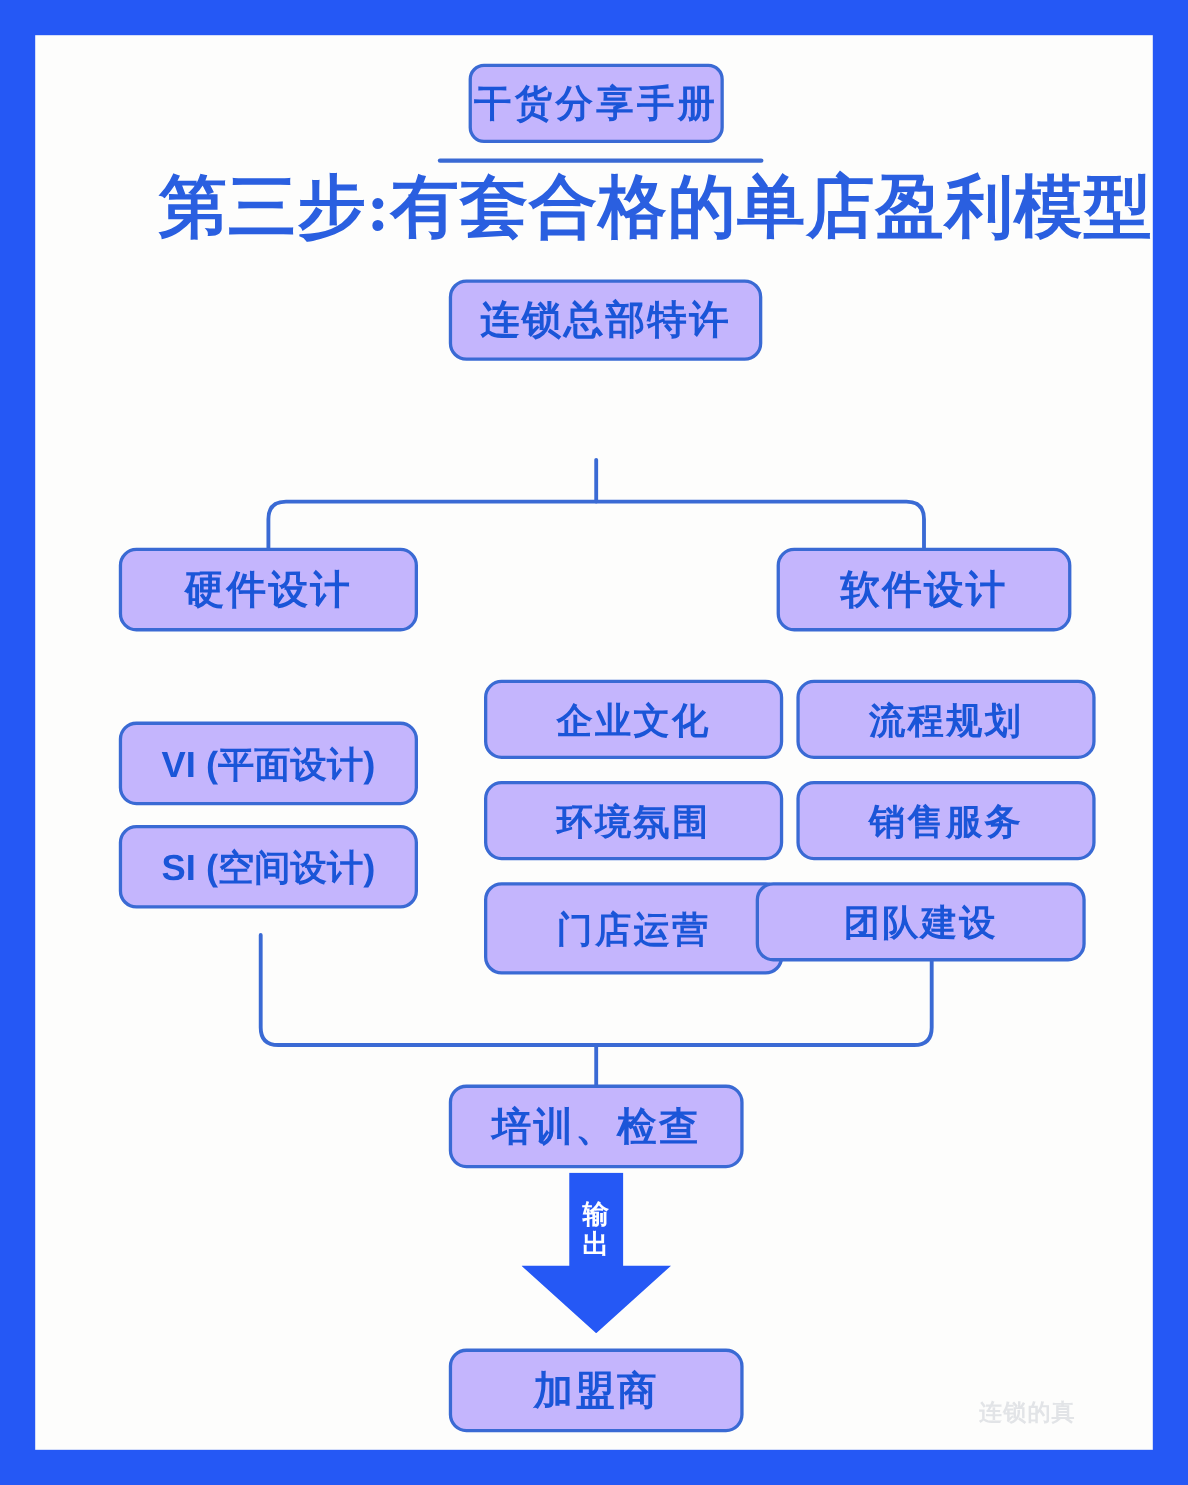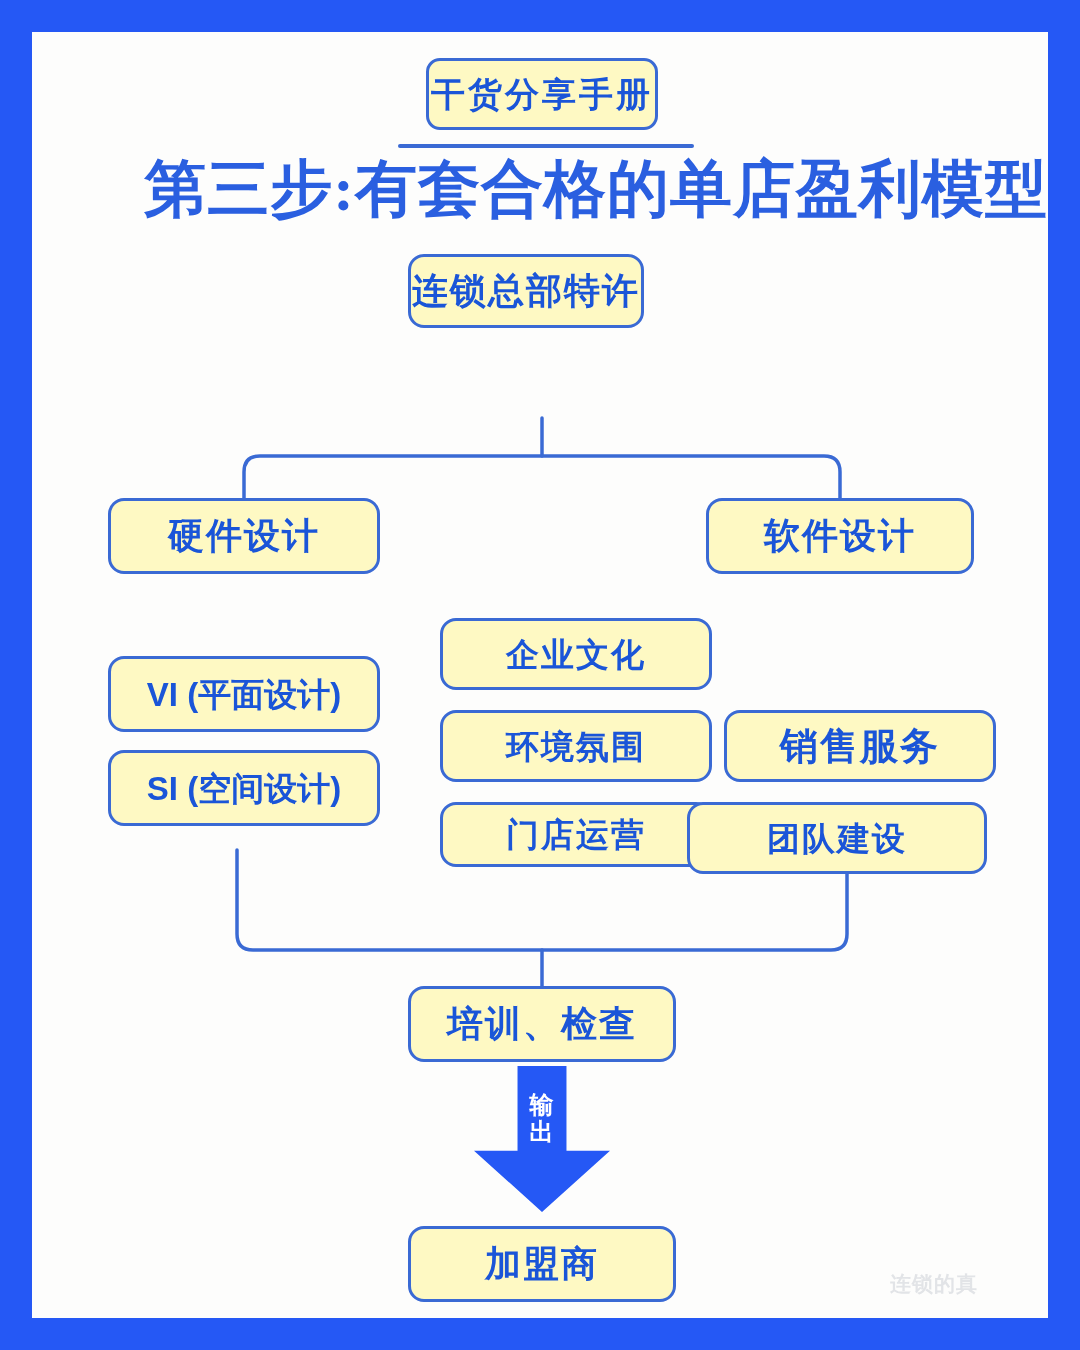--- a/index.html
+++ b/index.html
@@ -36,21 +36,21 @@
     height: 1286px;
     pointer-events: none;
   }
 
   
   .node {
     position: absolute;
     box-sizing: border-box;
     border: 3px solid #3a6ad4;
     border-radius: 16px;
-    background: #fef9c3;
+    background: #c4b5fd;
     color: #1a55d8;
     display: flex;
     align-items: center;
     justify-content: center;
     font-weight: bold;
     letter-spacing: 2px;
     white-space: nowrap;
     line-height: 1;
   }
 
@@ -83,33 +83,33 @@
     font-family: "Liberation Serif", "DejaVu Serif", serif;
     font-weight: bold;
     font-size: 62px;
     letter-spacing: 1px;
     color: #2a5fe0;
     line-height: 1;
     white-space: nowrap;
   }
 
   
-  #n-hq      { left: 376px; top: 222px; width: 236px; height: 74px; font-size: 36px; }
+  #n-hq      { left: 376px; top: 222px; width: 285px; height: 74px; font-size: 36px; }
   #n-model   { left: 376px; top: 312px; width: 268px; height: 74px; font-size: 36px; }
   #n-hard    { left: 76px;  top: 466px; width: 272px; height: 76px; font-size: 36px; }
   #n-soft    { left: 674px; top: 466px; width: 268px; height: 76px; font-size: 36px; }
 
   #n-vi      { left: 76px;  top: 624px; width: 272px; height: 76px; font-size: 33px; letter-spacing: 0px;}
   #n-si      { left: 76px;  top: 718px; width: 272px; height: 76px; font-size: 33px; letter-spacing: 0px;}
 
   #n-culture { left: 408px; top: 586px; width: 272px; height: 72px; font-size: 33px; }
   #n-env     { left: 408px; top: 678px; width: 272px; height: 72px; font-size: 33px; }
-  #n-ops     { left: 408px; top: 770px; width: 272px; height: 65px; font-size: 33px; }
+  #n-ops     { left: 408px; top: 770px; width: 272px; height: 84px; font-size: 33px; }
   #n-flow    { left: 692px; top: 586px; width: 272px; height: 72px; font-size: 33px; }
-  #n-sales   { left: 692px; top: 678px; width: 272px; height: 72px; font-size: 38px; }
+  #n-sales   { left: 692px; top: 678px; width: 272px; height: 72px; font-size: 33px; }
   #n-team    { left: 655px; top: 770px; width: 300px; height: 72px; font-size: 33px; }
 
   #n-train   { left: 376px; top: 954px; width: 268px; height: 76px; font-size: 36px; }
   #n-fran    { left: 376px; top: 1194px; width: 268px; height: 76px; font-size: 36px; }
 
   
   #arrow-wrap {
     position: absolute;
     left: 442px;
     top: 1034px;
@@ -190,20 +190,21 @@
     <div class="node" id="n-hard">硬件设计</div>
     <div class="node" id="n-soft">软件设计</div>
 
     <div class="node" id="n-vi">VI (平面设计)</div>
     <div class="node" id="n-si">SI (空间设计)</div>
 
     <div class="node" id="n-culture">企业文化</div>
     <div class="node" id="n-env">环境氛围</div>
     <div class="node" id="n-ops">门店运营</div>
 
+    <div class="node" id="n-flow">流程规划</div>
     <div class="node" id="n-sales">销售服务</div>
     <div class="node" id="n-team">团队建设</div>
 
     <div class="node" id="n-train">培训、检查</div>
 
     <div id="arrow-wrap">
       <div id="arrow-shape"></div>
       <div id="arrow-label">
         <span>输</span>
         <span>出</span>

